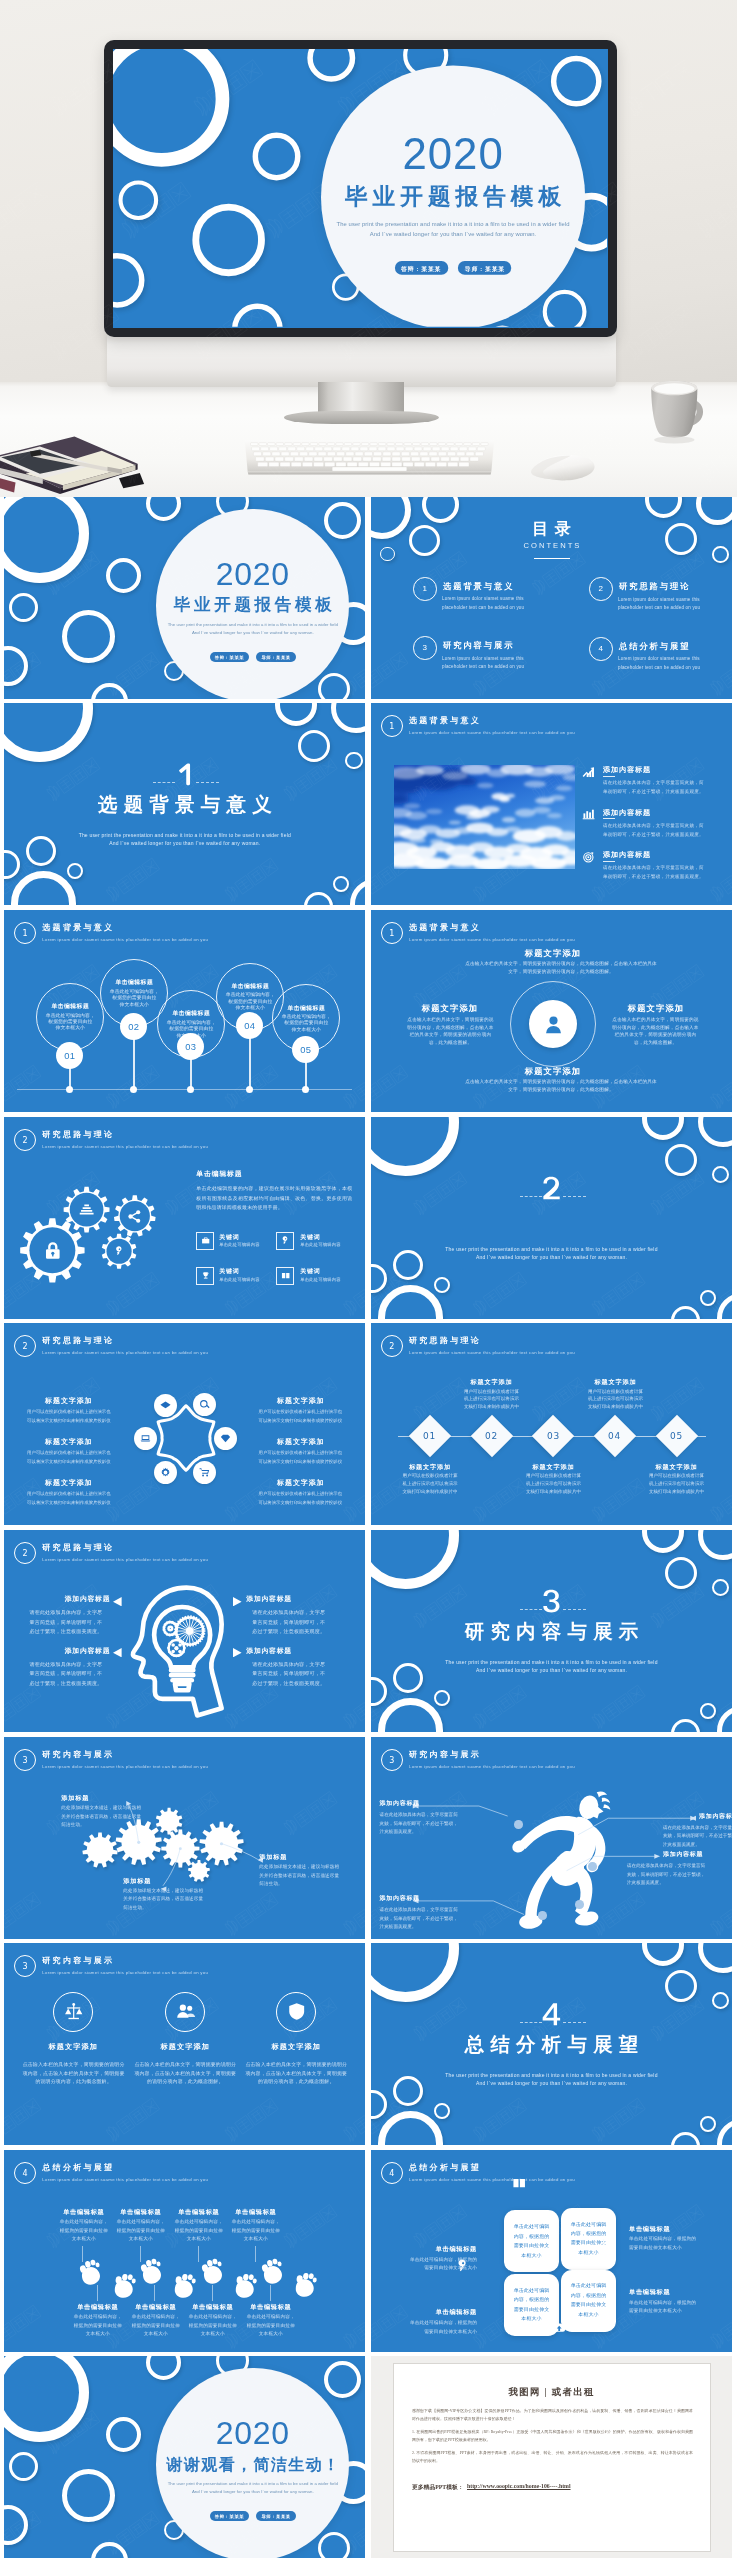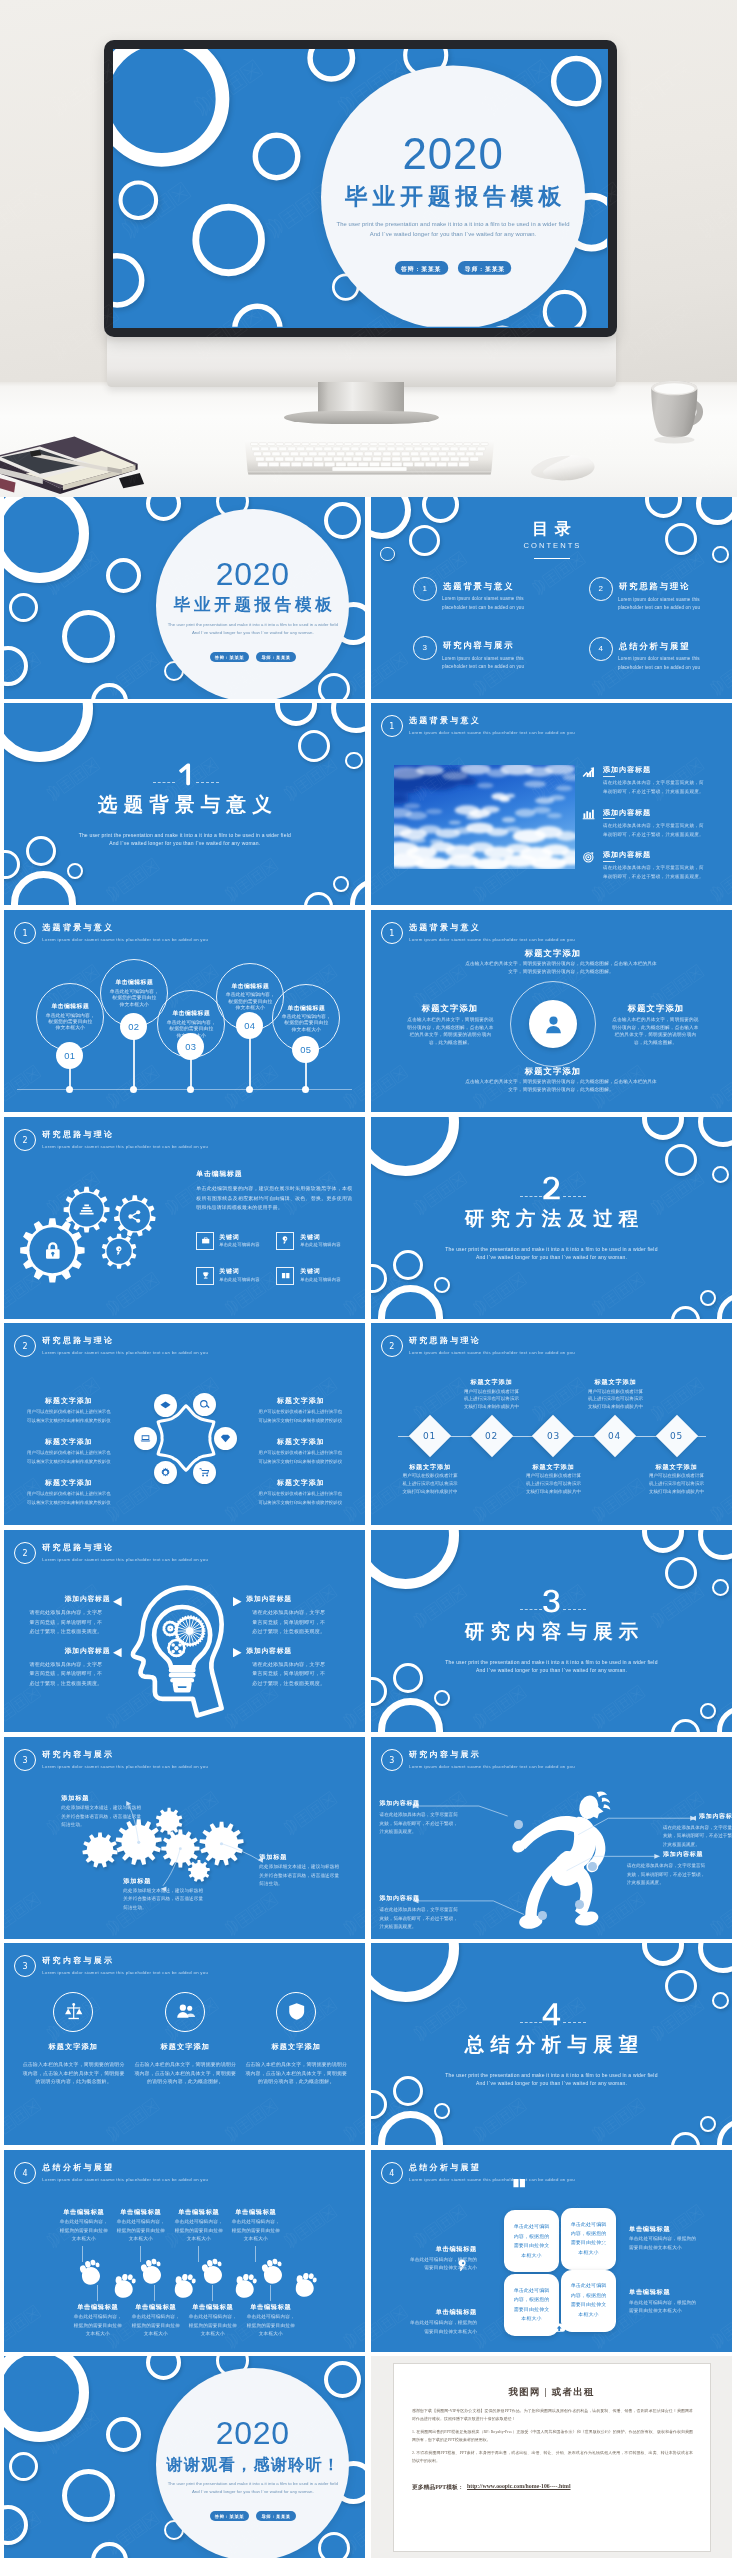--- a/index.html
+++ b/index.html
@@ -790,21 +790,20 @@
       <div class="bub" style="left:63px;top:160px;width:16px;height:16px;border-width:2px;box-shadow:1.4px 2.2px 3.6px rgba(0,0,0,.14);"></div>
       <div class="bub" style="left:6.5px;top:168px;width:65px;height:65px;border-width:7.2px;box-shadow:1.4px 2.2px 3.6px rgba(0,0,0,.14);"></div>
       <div class="bub" style="left:329px;top:173px;width:16px;height:16px;border-width:2px;box-shadow:1.4px 2.2px 3.6px rgba(0,0,0,.14);"></div>
       <div class="bub" style="left:300px;top:189px;width:29px;height:29px;border-width:3.6px;box-shadow:1.4px 2.2px 3.6px rgba(0,0,0,.14);"></div>
       <div class="bub" style="left:346px;top:176px;width:50px;height:50px;border-width:5.8px;box-shadow:1.4px 2.2px 3.6px rgba(0,0,0,.14);"></div>
       <svg width="21.6" height="24" viewBox="0 -2 30 33" style="position:absolute;left:170px;top:59px;">
         <path d="M3.3 30 L3.3 26 C10 20.1 14.4 16.1 16.6 13.8 C18.8 11.5 19.9 9.4 19.9 7.4 C19.9 5.9 19.4 4.7 18.4 3.8 C17.4 2.9 16 2.4 14.2 2.4 C12.4 2.4 11 2.9 9.9 3.9 C8.8 4.9 8.2 6.3 8.2 8.2 L3.4 8.2 C3.4 5.1 4.4 2.8 6.3 1.3 C8.2 -0.3 10.8 -1 14.1 -1 C17.4 -1 20 -0.1 22 1.6 C24 3.3 25 5.6 25 8.5 C25 11.2 23.9 14 21.7 16.8 C19.5 19.6 16.1 22.8 11.4 26.2 L26 26.2 L26 30 Z" fill="#fff"></path>
       </svg>
       <div class="sec-dash" style="left:149px;top:79px;width:21.6px;"></div>
       <div class="sec-dash" style="left:192px;top:79px;width:23px;"></div>
-      <div class="sec-title" style="top:91px;">研究方法及过程</div>
       <div class="sec-sub" style="top:128px;">The user print the presentation and make it into a it into a film to be used in a wider field</div>
       <div class="sec-sub" style="top:136px;">And I`ve waited longer for you than I`ve waited for any woman.</div>
       <svg class="wm" width="361" height="202" style="position:absolute;left:0;top:0;opacity:0.055;" viewBox="0 0 502 281">
         <use href="#wmk" x="0" y="0" transform="translate(-30,-20) rotate(-35) scale(0.85)"></use>
         <use href="#wmk" x="0" y="0" transform="translate(135,-20) rotate(-35) scale(0.85)"></use>
         <use href="#wmk" x="0" y="0" transform="translate(300,-20) rotate(-35) scale(0.85)"></use>
         <use href="#wmk" x="0" y="0" transform="translate(465,-20) rotate(-35) scale(0.85)"></use>
         <use href="#wmk" x="0" y="0" transform="translate(52,120) rotate(-35) scale(0.85)"></use>
         <use href="#wmk" x="0" y="0" transform="translate(217,120) rotate(-35) scale(0.85)"></use>
         <use href="#wmk" x="0" y="0" transform="translate(382,120) rotate(-35) scale(0.85)"></use>
@@ -1574,21 +1573,21 @@
       <div class="bub" style="left:87px;top:186px;width:37px;height:37px;border-width:4.3px;box-shadow:1.4px 2.2px 3.6px rgba(0,0,0,.14);"></div>
       <div class="bub" style="left:160px;top:164px;width:20px;height:20px;border-width:2.4px;box-shadow:1.4px 2.2px 3.6px rgba(0,0,0,.14);"></div>
       <div class="bub" style="left:212px;top:-12.2px;width:33px;height:33px;border-width:3.9px;box-shadow:1.4px 2.2px 3.6px rgba(0,0,0,.14);"></div>
       <div class="bub" style="left:320px;top:5px;width:37px;height:37px;border-width:4.3px;box-shadow:1.4px 2.2px 3.6px rgba(0,0,0,.14);"></div>
       <div class="bub" style="left:328px;top:105px;width:43px;height:43px;border-width:5px;box-shadow:1.4px 2.2px 3.6px rgba(0,0,0,.14);"></div>
       <div class="bub" style="left:314px;top:176px;width:32px;height:32px;border-width:3.6px;box-shadow:1.4px 2.2px 3.6px rgba(0,0,0,.14);"></div>
       <div class="bub" style="left:273px;top:202px;width:23px;height:23px;border-width:2.7px;box-shadow:1.4px 2.2px 3.6px rgba(0,0,0,.14);"></div>
       <div class="disc" style="left:152px;top:11.5px;width:193px;height:193px;box-shadow:0 2.2px 10px rgba(0,0,0,.09);"></div>
       <div style="position:absolute;left:152px;top:11.5px;width:193px;height:193px;">
         <div class="cv-year" style="top:49px;">2020</div>
-        <div class="cv-title" style="top:86px;font-size:16px;letter-spacing:1.4px;text-indent:1.4px;">谢谢观看，感谢聆听！</div>
+        <div class="cv-title" style="top:86px;font-size:16px;letter-spacing:1.4px;text-indent:1.4px;">谢谢观看，简洁生动！</div>
         <div class="cv-sub" style="top:112px;">The user print the presentation and make it into a it into a film to be used in a wider field</div>
         <div class="cv-sub" style="top:120px;">And I`ve waited longer for you than I`ve waited for any woman.</div>
         <div class="cv-badges" style="top:140px;"><span class="cv-badge">答辩：某某某</span><span class="cv-badge">导师：某某某</span></div>
       </div>
       <svg class="wm" width="361" height="202" style="position:absolute;left:0;top:0;opacity:0.055;" viewBox="0 0 502 281">
         <use href="#wmk" x="0" y="0" transform="translate(-30,-20) rotate(-35) scale(0.85)"></use>
         <use href="#wmk" x="0" y="0" transform="translate(135,-20) rotate(-35) scale(0.85)"></use>
         <use href="#wmk" x="0" y="0" transform="translate(300,-20) rotate(-35) scale(0.85)"></use>
         <use href="#wmk" x="0" y="0" transform="translate(465,-20) rotate(-35) scale(0.85)"></use>
         <use href="#wmk" x="0" y="0" transform="translate(52,120) rotate(-35) scale(0.85)"></use>

